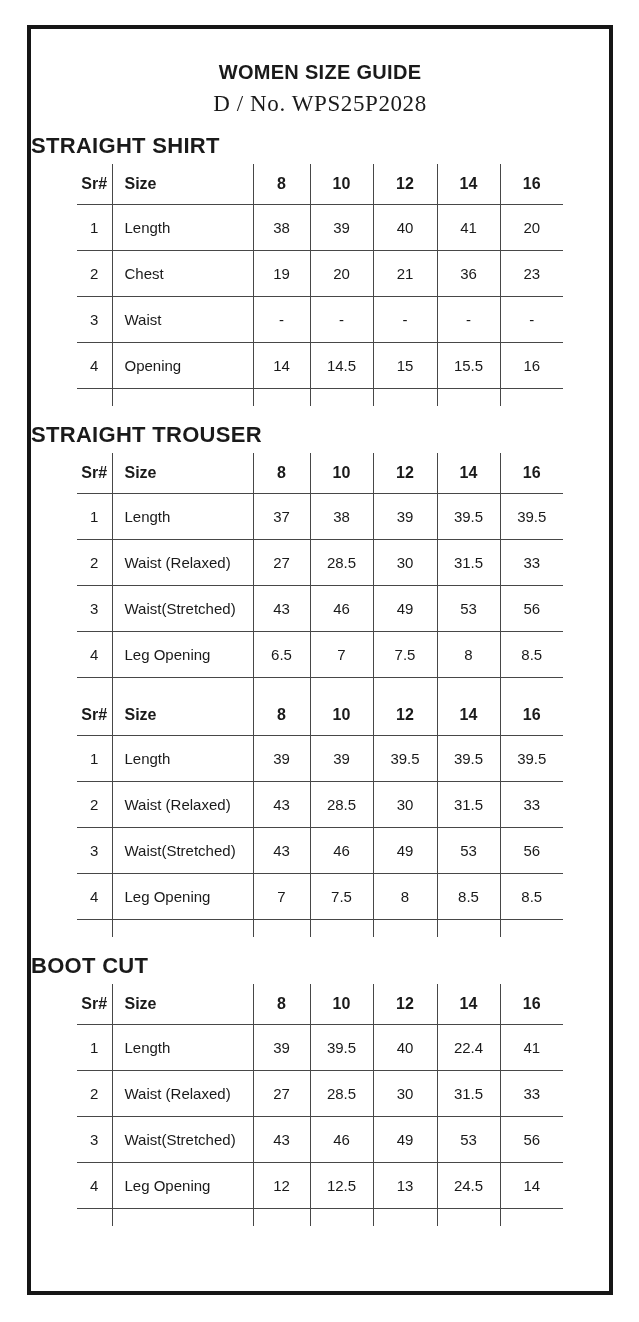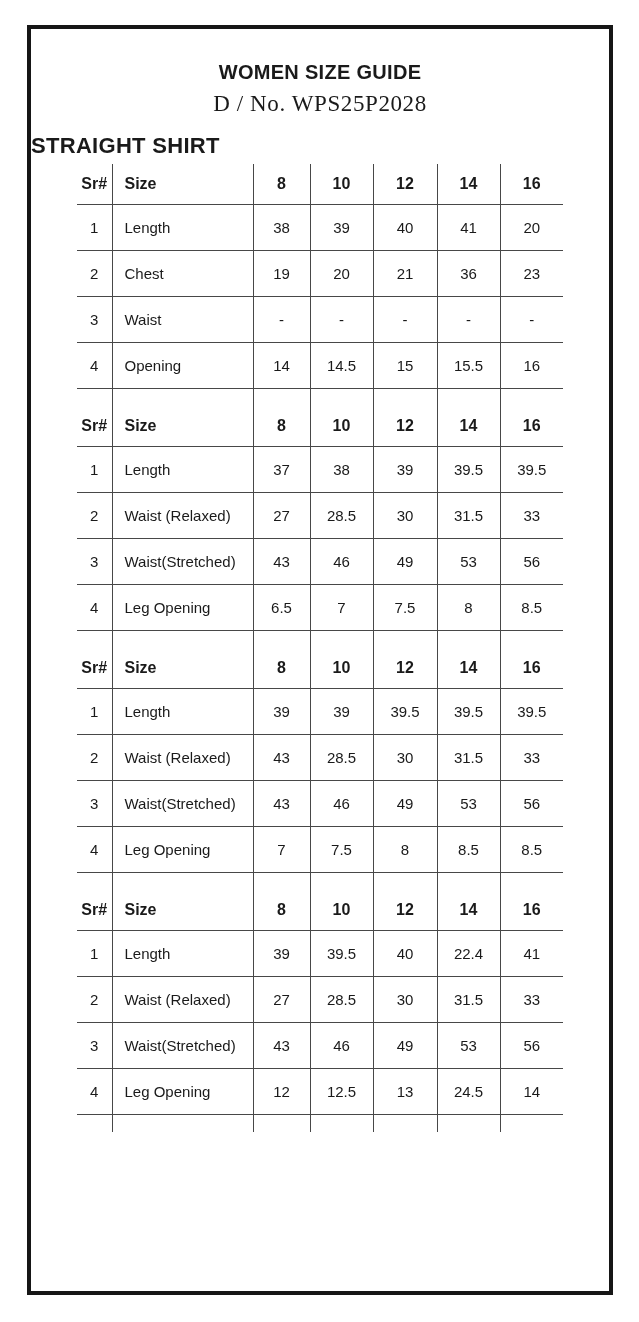--- a/index.html
+++ b/index.html
@@ -156,20 +156,21 @@
               <td></td>
               <td></td>
               <td></td>
               <td></td>
               <td></td>
             </tr>
           </tbody>
         </table>
       </section>
       <section>
+        <h2 class="section-heading">STRAIGHT TROUSER</h2>
         <table class="size-table">
           <colgroup>
             <col style="width: 35px;">
             <col style="width: 141px;">
             <col style="width: 57px;">
             <col style="width: 63px;">
             <col style="width: 64px;">
             <col style="width: 63px;">
             <col style="width: 63px;">
           </colgroup>
@@ -298,20 +299,21 @@
               <td></td>
               <td></td>
               <td></td>
               <td></td>
               <td></td>
             </tr>
           </tbody>
         </table>
       </section>
       <section>
+        <h2 class="section-heading">BOOT CUT</h2>
         <table class="size-table">
           <colgroup>
             <col style="width: 35px;">
             <col style="width: 141px;">
             <col style="width: 57px;">
             <col style="width: 63px;">
             <col style="width: 64px;">
             <col style="width: 63px;">
             <col style="width: 63px;">
           </colgroup>

